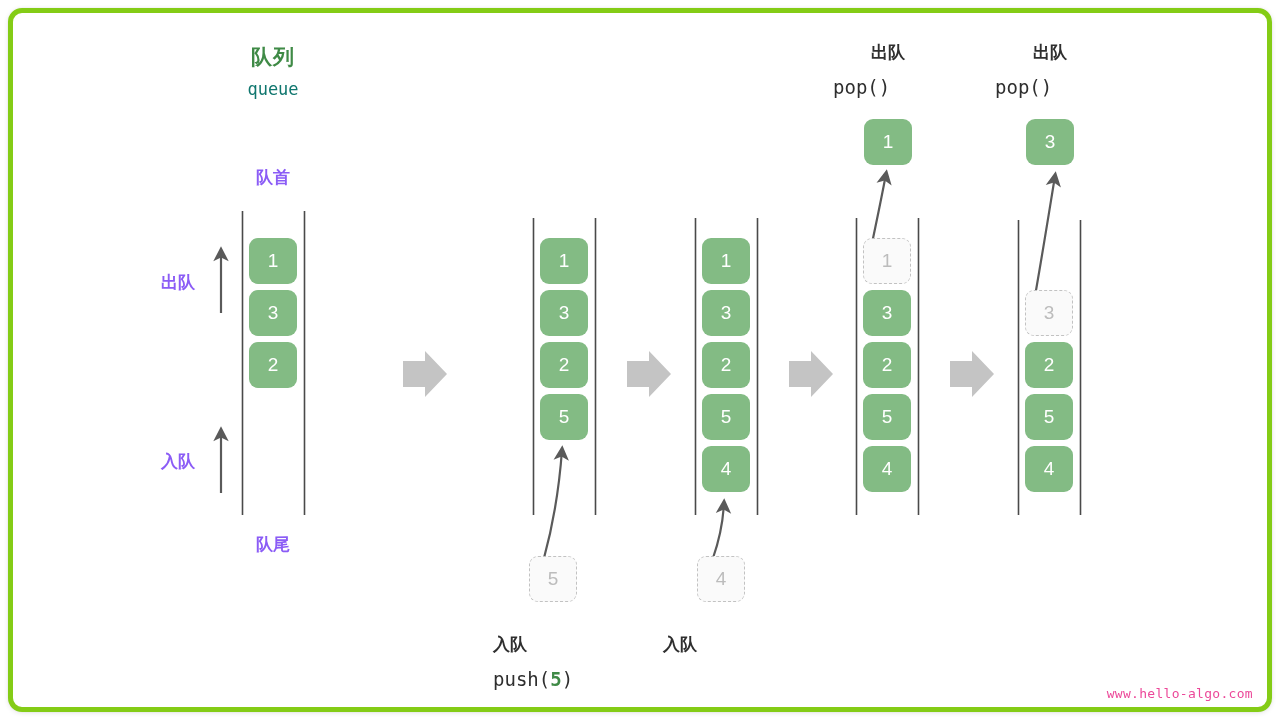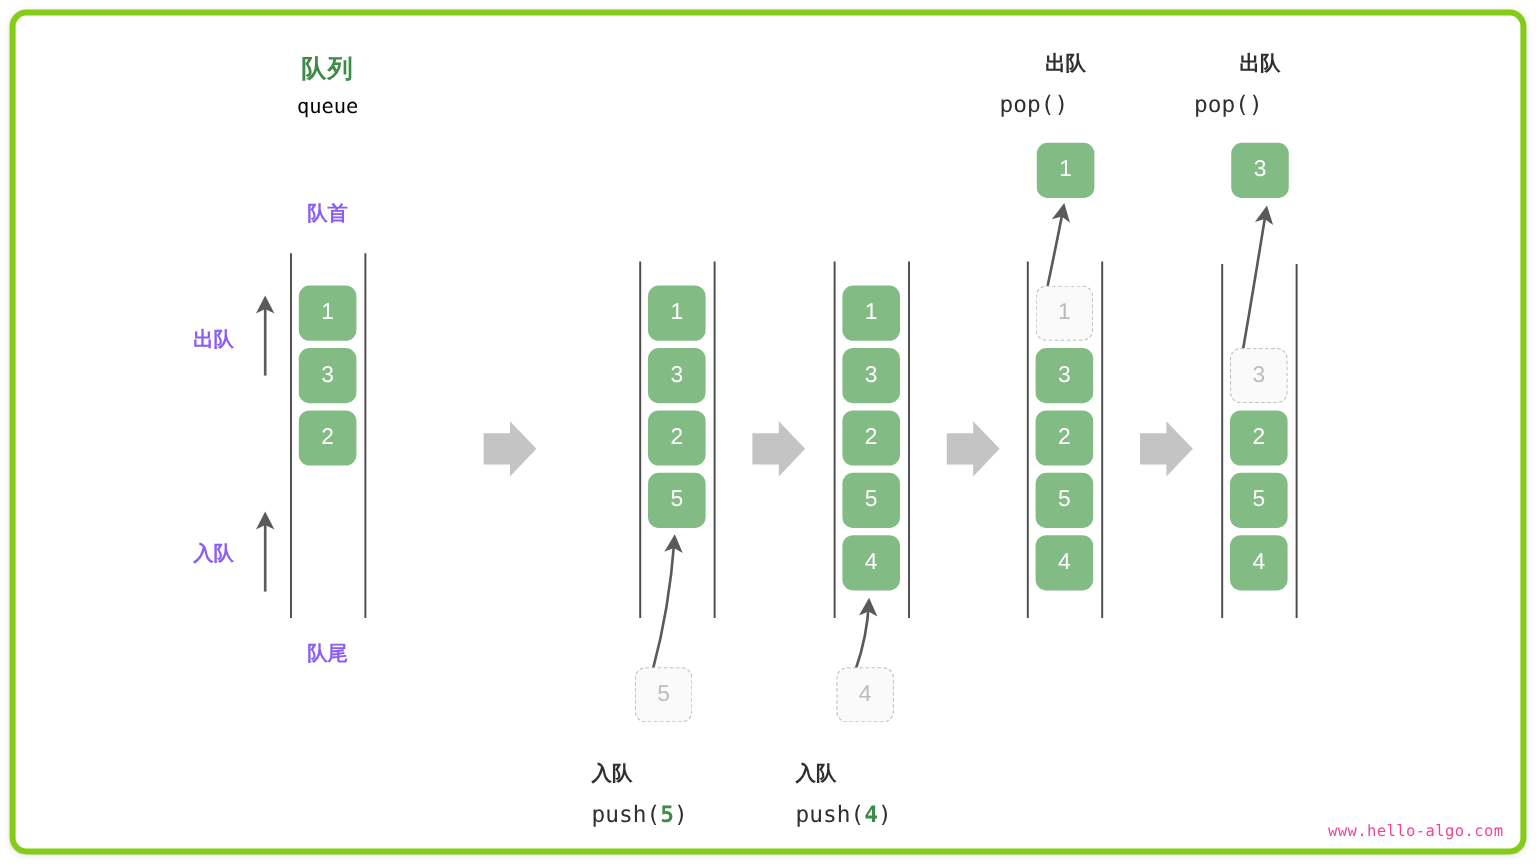--- a/index.html
+++ b/index.html
@@ -24,21 +24,21 @@
   
   .abs { position: absolute; }
 
   
   .title-cn {
     font-size: 21px; font-weight: bold; color: #3f8a46;
     text-align: center; letter-spacing: 1px; white-space: nowrap;
   }
   .title-mono {
     font-family: "DejaVu Sans Mono", "Liberation Mono", monospace;
-    font-size: 17px; color: #000000; text-align: center; white-space: nowrap;
+    font-size: 17px; color: #0f766e; text-align: center; white-space: nowrap;
   }
   .label-cn {
     font-size: 17px; font-weight: bold; color: #8b5cf6;
     text-align: center; white-space: nowrap;
   }
   .op-cn {
     font-size: 17px; font-weight: bold; color: #2f2f2f;
     text-align: center; white-space: nowrap;
   }
   .op-mono {
@@ -158,21 +158,20 @@
   <div class="abs op-mono" style="left:480px; top:655px; width:170px; text-align:left;"><span>push(</span><span class="hl">5</span><span>)</span></div>
 
   <div class="cell" style="left:689px; top:225px;">1</div>
   <div class="cell" style="left:689px; top:277px;">3</div>
   <div class="cell" style="left:689px; top:329px;">2</div>
   <div class="cell" style="left:689px; top:381px;">5</div>
   <div class="cell" style="left:689px; top:433px;">4</div>
 
   <div class="cell ghost" style="left:684px; top:543px;">4</div>
   <div class="abs op-cn" style="left:650px; top:620px; width:120px; text-align:left;">入队</div>
-  <div class="abs op-mono" style="left:650px; top:655px; width:170px; text-align:left;"><span>push(</span><span class="hl">4</span><span>)</span></div>
 
   <div class="abs op-cn" style="left:820px; top:28px; width:110px;">出队</div>
   <div class="abs op-mono" style="left:820px; top:63px; width:110px;">pop()</div>
   <div class="cell" style="left:851px; top:106px;">1</div>
 
   <div class="cell ghost" style="left:850px; top:225px;">1</div>
   <div class="cell" style="left:850px; top:277px;">3</div>
   <div class="cell" style="left:850px; top:329px;">2</div>
   <div class="cell" style="left:850px; top:381px;">5</div>
   <div class="cell" style="left:850px; top:433px;">4</div>

